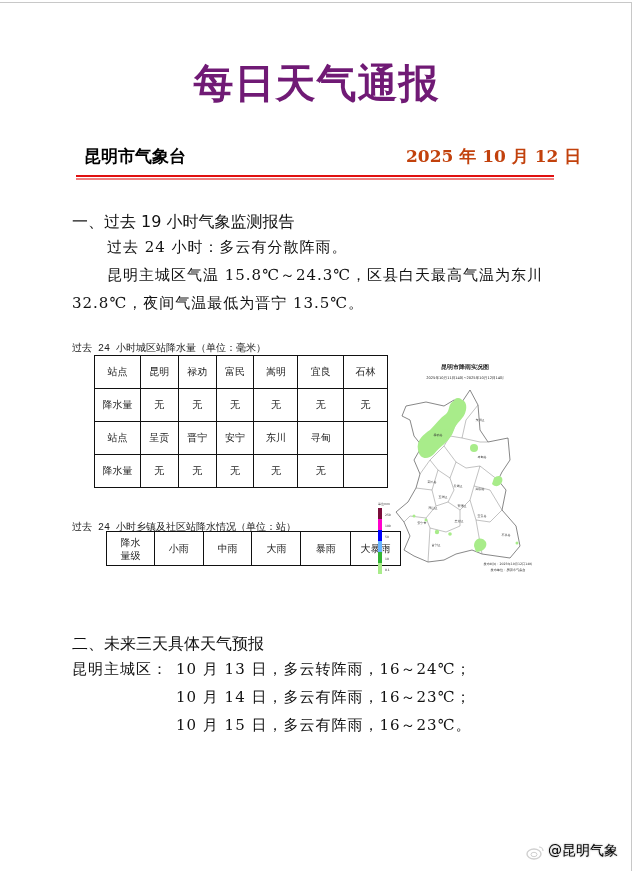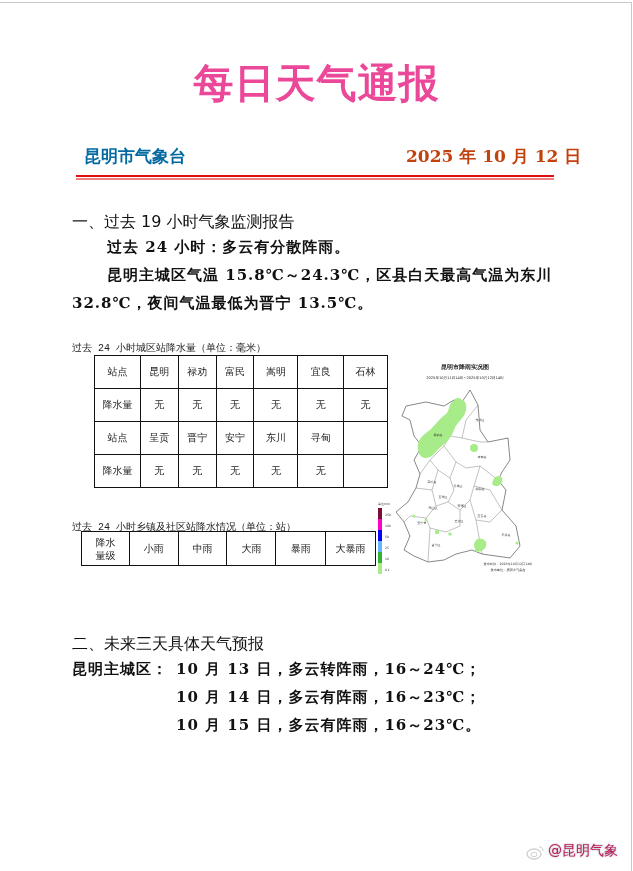--- a/index.html
+++ b/index.html
@@ -1,36 +1,36 @@
 <!DOCTYPE html>
 <html><head>
 <meta charset="utf-8">
 <style>
   html, body { margin:0; padding:0; background:#fff; }
   body { width:633px; height:871px; position:relative; overflow:hidden; font-family:"DejaVu Serif","Liberation Serif",serif; color:#111; }
   .frame-top { position:absolute; left:0; top:2px; width:632px; height:1px; background:#c8c8c8; }
   .frame-right { position:absolute; left:631px; top:2px; width:1px; height:869px; background:#c8c8c8; }
-  .title { position:absolute; left:0; width:633px; top:56px; text-align:center; font-size:40px; font-weight:bold; color:#ec4899; letter-spacing:1px; font-family:"DejaVu Serif",serif; }
-  .org { position:absolute; left:84px; top:145px; font-size:17px; font-weight:bold; color:#0369a1; font-family:"DejaVu Sans",sans-serif; }
+  .title { position:absolute; left:0; width:633px; top:56px; text-align:center; font-size:40px; font-weight:bold; color:#701a75; letter-spacing:1px; font-family:"DejaVu Serif",serif; }
+  .org { position:absolute; left:84px; top:145px; font-size:17px; font-weight:bold; color:#000000; font-family:"DejaVu Sans",sans-serif; }
   .date { position:absolute; left:406px; top:145px; font-size:17px; font-weight:bold; color:#c2410c; font-family:"DejaVu Serif",serif; }
   .rule1 { position:absolute; left:76px; top:175px; width:478px; height:2px; background:#e01010; }
   .rule2 { position:absolute; left:76px; top:178px; width:478px; height:2px; background:#f08080; }
   .h1 { position:absolute; left:72px; top:212px; font-size:16px; font-family:"DejaVu Sans",sans-serif; }
-  .p { position:absolute; font-size:15px; letter-spacing:1px;font-weight:bold; }
+  .p { position:absolute; font-size:15px; letter-spacing:1px; }
   .cap { position:absolute; font-size:10px; color:#222; font-family:Liberation Mono, monospace; }
   table { position:absolute; border-collapse:collapse; font-size:10px; font-family:"DejaVu Sans",sans-serif; color:#222;margin-left:28px; }
   td { border:1.5px solid #111; text-align:center; padding:0; }
   #t1 { left:66px; top:355px; width:294px; }
   #t1 td { height:32px; }
-  #t2 { left:53px; top:531px; width:295px; }
+  #t2 { left:78px; top:531px; width:295px; }
   #t2 tr.r1 td { height:33px; line-height:13px; }
   #t2 tr.r2 td { height:31px; }
   .map { position:absolute; left:370px; top:350px; width:190px; height:240px; }
   .h2 { position:absolute; left:72px; top:634px; font-size:16px; font-family:"DejaVu Sans",sans-serif; }
-  .wm { position:absolute; left:522px; top:842px; font-size:14px; color:#be185d; font-family:"DejaVu Sans",sans-serif; text-shadow:0 0 2px #999; }
+  .wm { position:absolute; left:522px; top:842px; font-size:14px; color:#000000; font-family:"DejaVu Sans",sans-serif; text-shadow:0 0 2px #999; }
   .wm-icon { position:absolute; left:523px; top:843px; font-size:14px; color:#ddd; }
 </style>
 </head>
 <body>
 
 <div class="frame-top"></div>
 <div class="frame-right"></div>
 
 <div class="title">每日天气通报</div>
 <div class="org">昆明市气象台</div>

